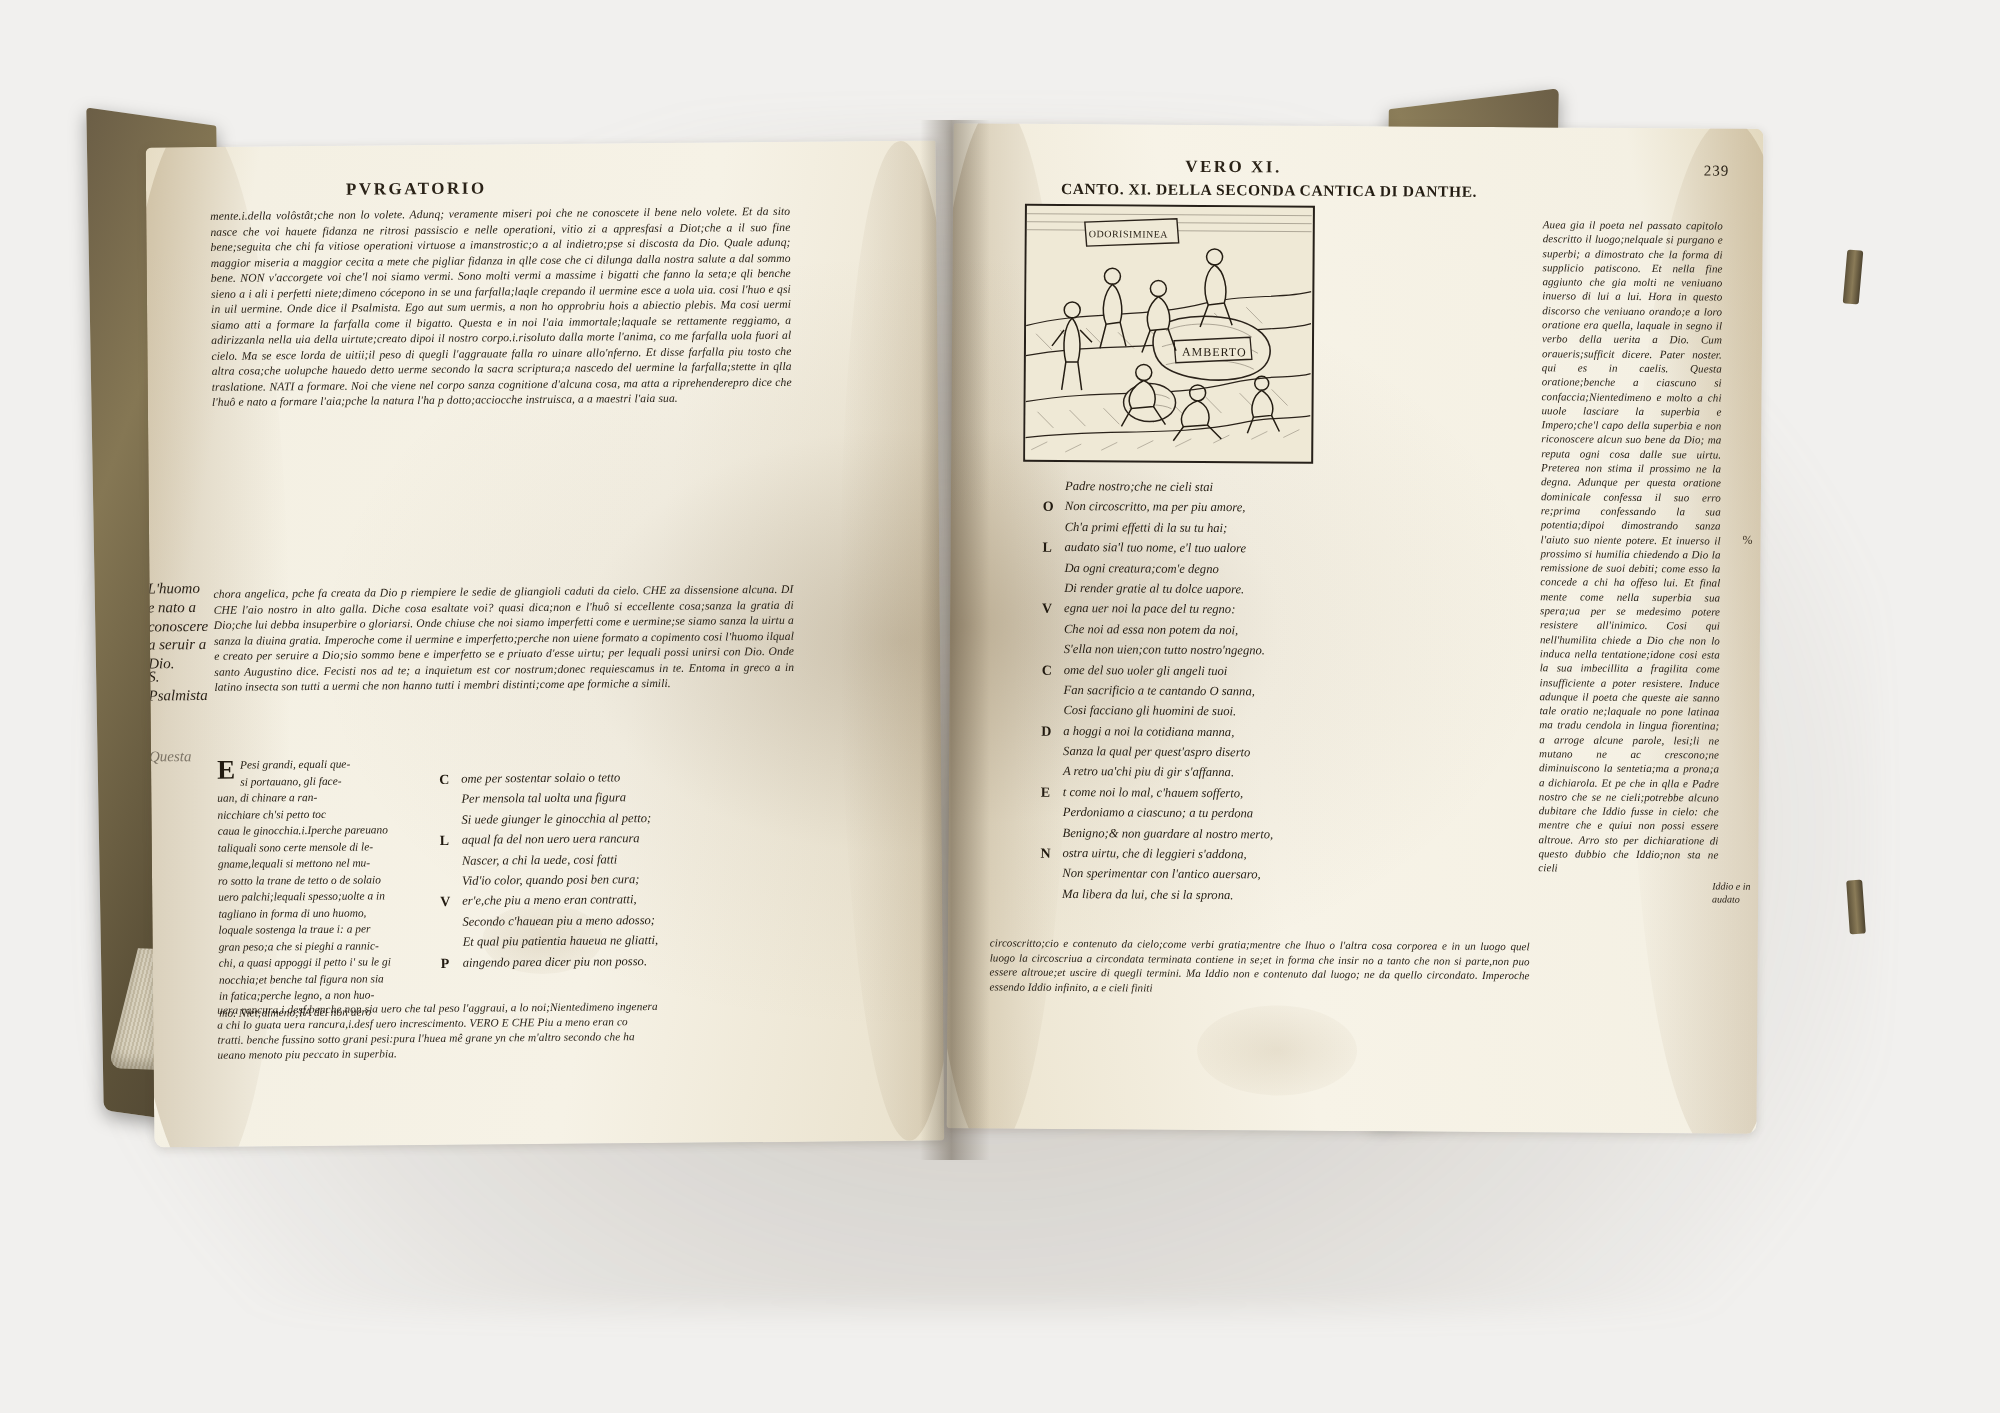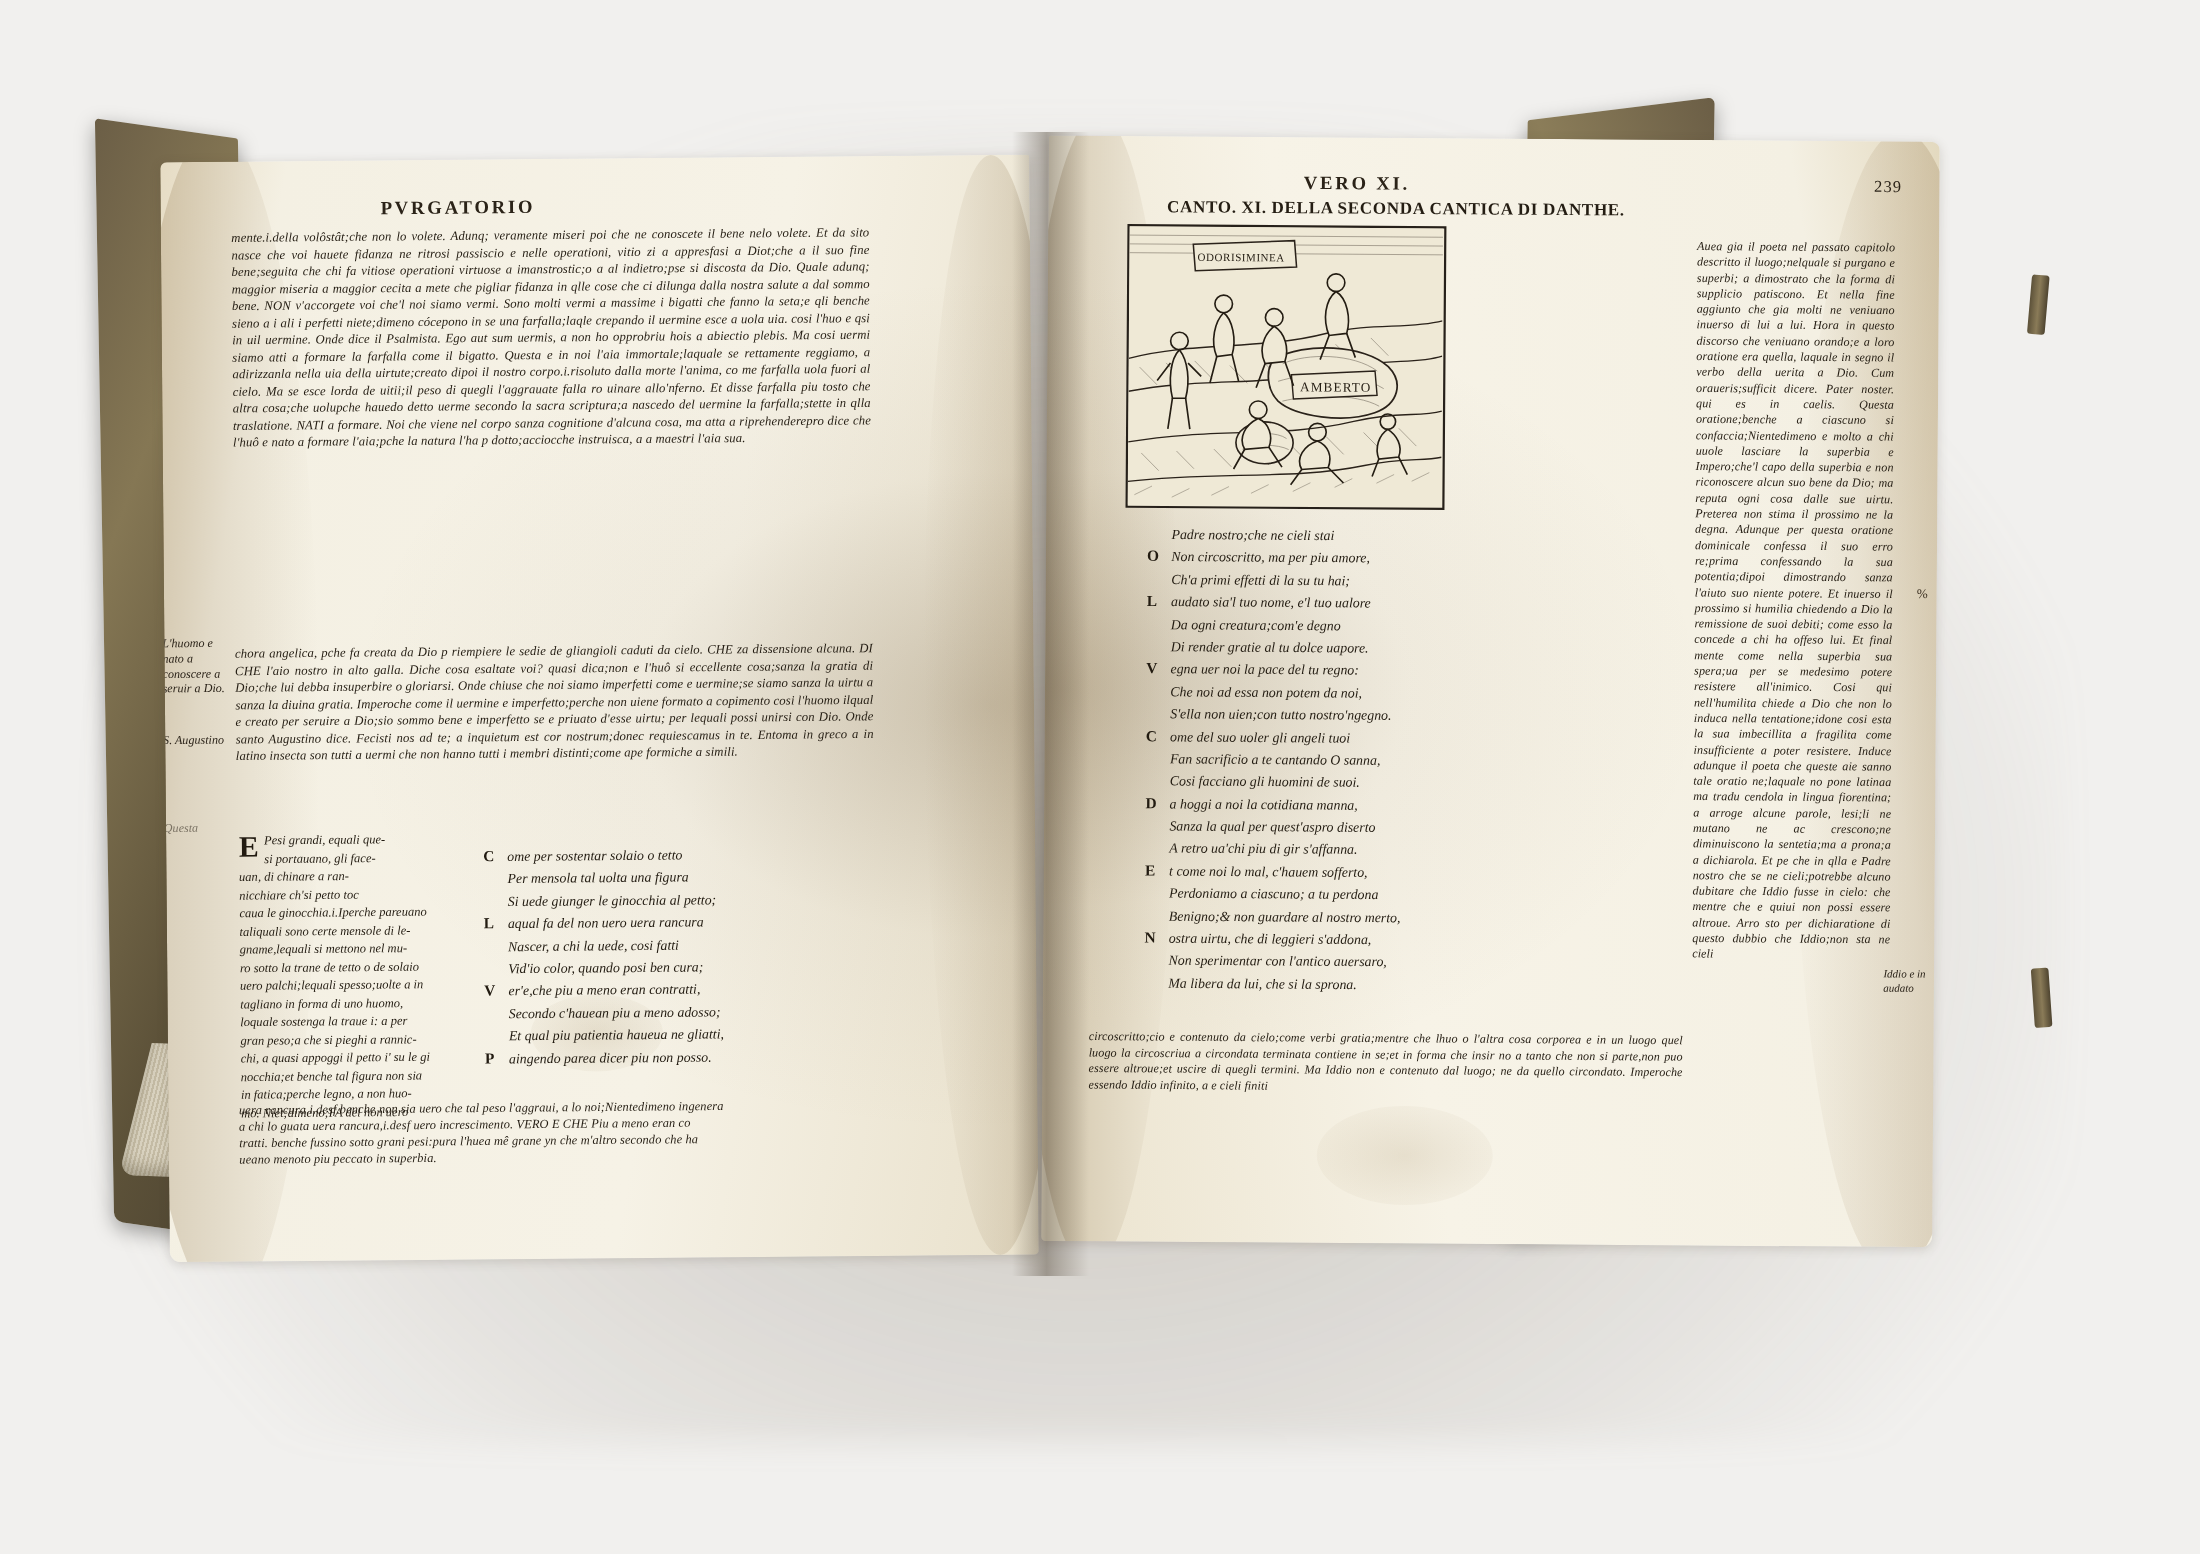--- a/index.html
+++ b/index.html
@@ -166,21 +166,21 @@
     font-size: 11.6px;
     line-height: 1.34;
     text-align: justify;
     font-family: "Liberation Serif", serif;
     letter-spacing: 0.1px;
     font-style: italic;
   }
 
   .marginal {
     position: absolute;
-    font-size: 11px;
+    font-size: 15px;
     line-height: 1.25;
     color: #2a2218;
     font-style: italic;
     width: 62px;
   }
 
   .verse-col {
     position: absolute;
     font-size: 12.6px;
     line-height: 1.62;
@@ -271,21 +271,21 @@
         <div class="stain" style="right:-30px; top:0px; width:130px; height:1000px; background:linear-gradient(270deg, rgba(140,115,75,0.30), rgba(140,115,75,0.0));"></div>
         <div class="stain" style="left:330px; top:760px; width:120px; height:70px; background:radial-gradient(ellipse, rgba(150,125,80,0.18), rgba(0,0,0,0));"></div>
 
         <div class="running-head" style="left:200px; top:34px;">PVRGATORIO</div>
 
         <div class="body-col" style="left:64px; top:62px; width:580px;">mente.i.della volôstât;che non lo volete. Adunq; veramente miseri poi che ne conoscete il bene nelo volete. Et da sito nasce che voi hauete fidanza ne ritrosi passiscio e nelle operationi, vitio zi a appresfasi a Diot;che a il suo fine bene;seguita che chi fa vitiose operationi virtuose a imanstrostic;o a al indietro;pse si discosta da Dio. Quale adunq; maggior miseria a maggior cecita a mete che pigliar fidanza in qlle cose che ci dilunga dalla nostra salute a dal sommo bene. NON v'accorgete voi che'l noi siamo vermi. Sono molti vermi a massime i bigatti che fanno la seta;e qli benche sieno a i ali i perfetti niete;dimeno cócepono in se una farfalla;laqle crepando il uermine esce a uola uia. cosi l'huo e qsi in uil uermine. Onde dice il Psalmista. Ego aut sum uermis, a non ho opprobriu hois a abiectio plebis. Ma cosi uermi siamo atti a formare la farfalla come il bigatto. Questa e in noi l'aia immortale;laquale se rettamente reggiamo, a adirizzanla nella uia della uirtute;creato dipoi il nostro corpo.i.risoluto dalla morte l'anima, co me farfalla uola fuori al cielo. Ma se esce lorda de uitii;il peso di quegli l'aggrauate falla ro uinare allo'nferno. Et disse farfalla piu tosto che altra cosa;che uolupche hauedo detto uerme secondo la sacra scriptura;a nascedo del uermine la farfalla;stette in qlla traslatione. NATI a formare. Noi che viene nel corpo sanza cognitione d'alcuna cosa, ma atta a riprehenderepro dice che l'huô e nato a formare l'aia;pche la natura l'ha p dotto;acciocche instruisca, a a maestri l'aia sua.</div>
 
         <div class="body-col" style="left:64px; top:440px; width:580px;">chora angelica, pche fa creata da Dio p riempiere le sedie de gliangioli caduti da cielo. CHE za dissensione alcuna. DI CHE l'aio nostro in alto galla. Diche cosa esaltate voi? quasi dica;non e l'huô si eccellente cosa;sanza la gratia di Dio;che lui debba insuperbire o gloriarsi. Onde chiuse che noi siamo imperfetti come e uermine;se siamo sanza la uirtu a sanza la diuina gratia. Imperoche come il uermine e imperfetto;perche non uiene formato a copimento cosi l'huomo ilqual e creato per seruire a Dio;sio sommo bene e imperfetto se e priuato d'esse uirtu; per lequali possi unirsi con Dio. Onde santo Augustino dice. Fecisti nos ad te; a inquietum est cor nostrum;donec requiescamus in te. Entoma in greco a in latino insecta son tutti a uermi che non hanno tutti i membri distinti;come ape formiche a simili.</div>
 
         <div class="marginal" style="left:-2px; top:432px;">L'huomo e nato a conoscere a seruir a Dio.</div>
-        <div class="marginal" style="left:-2px; top:520px;">S. Augustino</div>
+        <div class="marginal" style="left:-2px; top:520px;">S. Psalmista</div>
         <div class="marginal" style="left:-2px; top:600px; opacity:0.55;">Questa</div>
 
         <div class="lp-verse" style="left:66px; top:610px; width:230px;">
           <span class="big-initial">E</span>
           <span style="display:block;">
             <span style="display:block;">Pesi grandi, equali que-</span>
             <span style="display:block;">si portauano, gli face-</span>
             <span style="display:block;">uan, di chinare a ran-</span>
             <span style="display:block;">nicchiare ch'si petto toc</span>
             <span style="display:block;">caua le ginocchia.i.Iperche pareuano</span>

